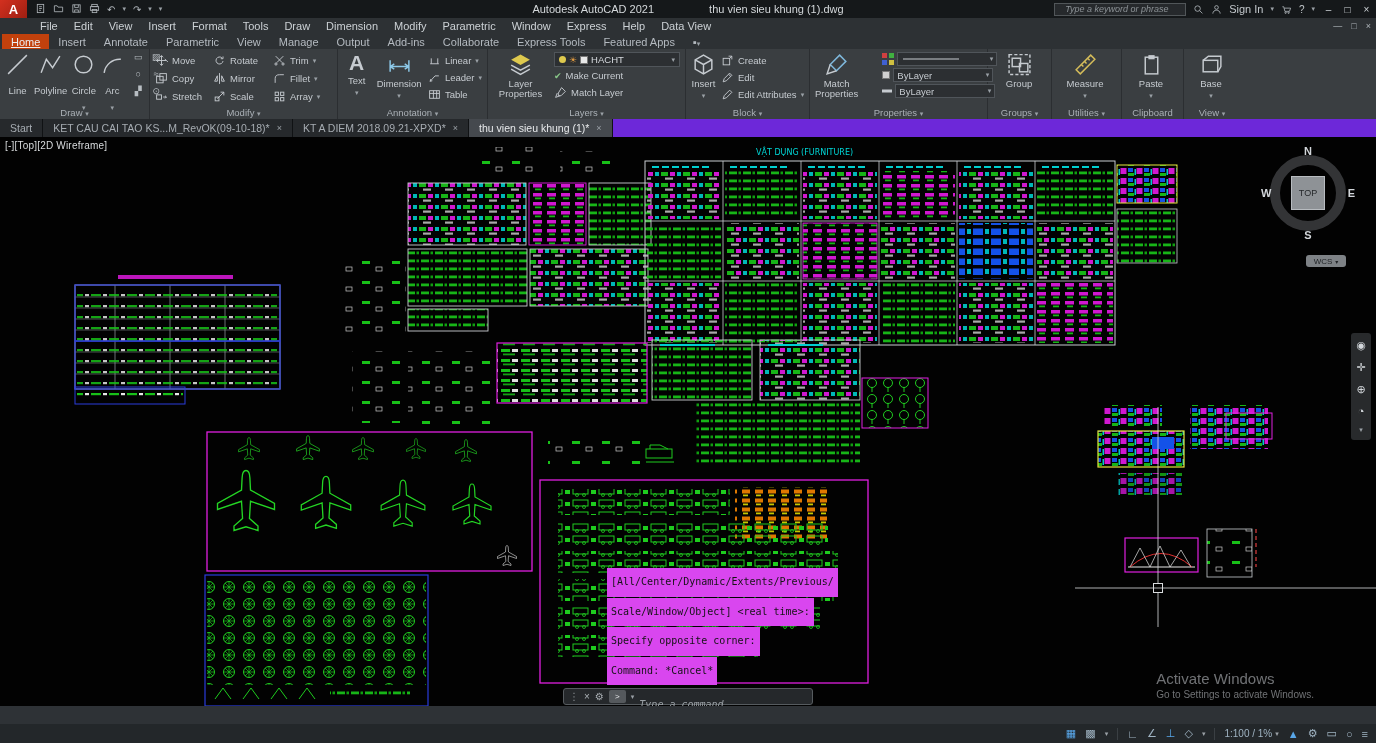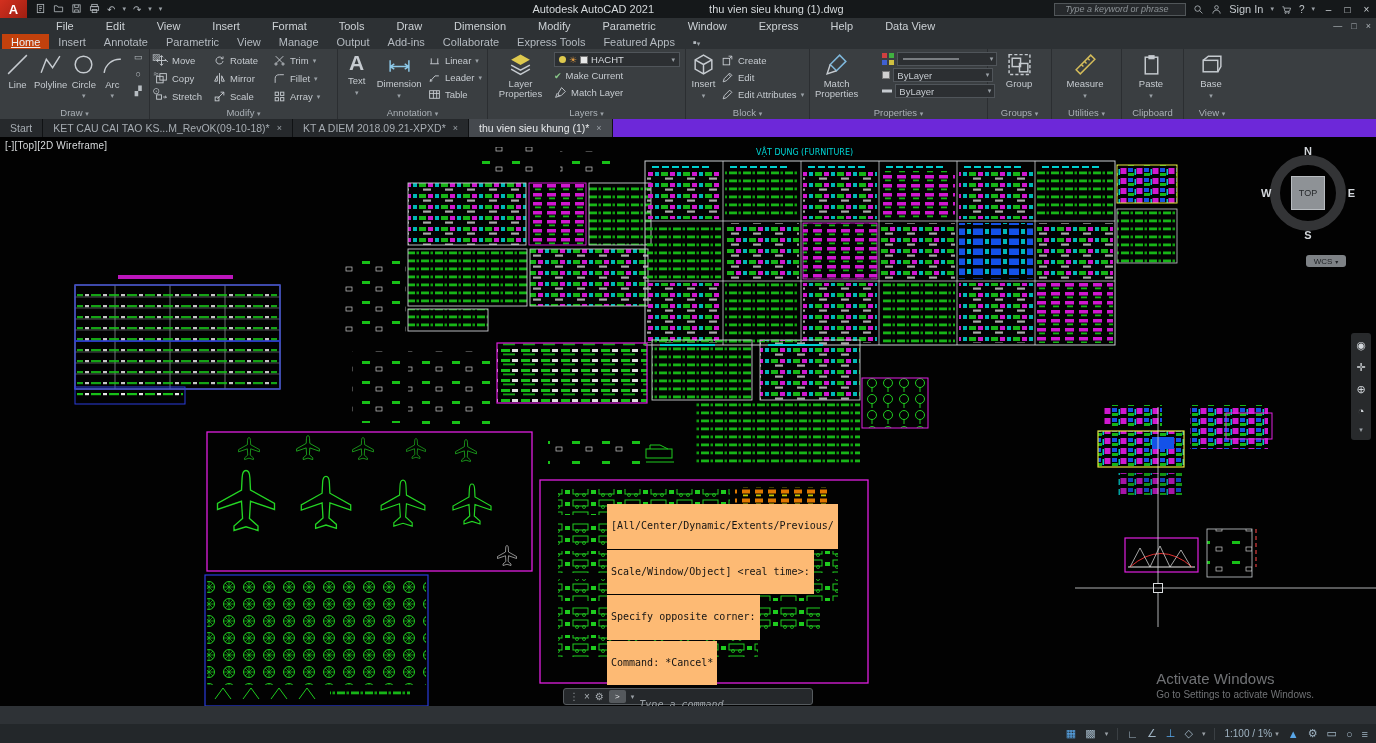--- a/index.html
+++ b/index.html
@@ -17,39 +17,39 @@
   .searchbox { width:132px; height:13px; background:#26292c; border:1px solid #515659; color:#c2c7cb; font-size:9px; font-style:italic; padding:0 3px 0 10px; font-family:"Liberation Sans",sans-serif; outline:none; }
   .searchbox::placeholder { color:#8d9397; font-style:italic; }
   .tbicon svg { width:11px; height:11px; display:block; }
   .tbicon svg path, .tbicon svg circle { stroke:#b0b6bb; fill:none; stroke-width:1.8; }
   .winctl { display:flex; margin-left:4px; }
   .winctl span { width:19px; text-align:center; font-size:10px; color:#cfd4d8; }
   .cv2 { font-size:7px; color:#9aa0a6; }
 
   
   .menubar { position:absolute; top:18px; left:0; width:100%; height:15px; background:#2d3134; display:flex; align-items:center; font-size:11px; color:#ccd1d5; padding-left:32px; z-index:29; }
-  .mi { padding:0 8px;margin-left:16px; }
+  .mi { padding:0 8px; }
   .docctl { position:absolute; right:5px; display:flex; gap:9px; color:#aeb4b9; font-size:9px; }
 
   
   .ribbontabs { position:absolute; top:33px; left:0; width:100%;height:16px; background:#2d3134; display:flex; align-items:flex-end; font-size:11px; color:#b4bac0; padding-left:2px; z-index:28; }
   .rtab { padding:2px 9px 1px; }
   .rtab.active { background:#c2410c; color:#eceef0;text-decoration:underline; }
 
   
   .ribbon { position:absolute; top:49px; left:0; width:100%; height:70px; background:#3a3e41; display:flex; z-index:27; }
   .panel { position:relative; height:70px; border-right:1px solid #2b2e31; padding:3px 5px 14px; flex:0 0 auto; }
   .pcap { position:absolute; bottom:1px; left:0; width:100%; text-align:center; font-size:9.5px; color:#aab0b6; }
   .bigbtn { display:flex; flex-direction:column; align-items:center; width:54px; font-size:9.5px; color:#c6cbd0; text-align:center; line-height:10px; gap:2px; }
   .srow { display:flex; align-items:center; gap:4px; height:17px; font-size:9.5px; color:#c6cbd0; white-space:nowrap; }
   svg.i { width:13px; height:13px; flex:0 0 auto; }
   svg.i path, svg.i rect, svg.i circle { stroke:#c6cbd0; fill:none; stroke-width:1.7; }
   svg.ib { width:25px; height:25px; }
   svg.ib path, svg.ib rect, svg.ib circle { stroke:#c6cbd0; fill:none; stroke-width:1.4; }
-  .toolv { display:flex; flex-direction:column; align-items:center; gap:2px; font-size:9.5px; color:#c6cbd0; width:34px; }
+  .toolv { display:flex; flex-direction:column; align-items:center; gap:8px; font-size:9.5px; color:#c6cbd0; width:34px; }
   .minigrid { display:grid; grid-template-columns:repeat(2,14px); grid-auto-rows:15px; gap:2px 4px; margin-left:3px; color:#b8bec3; font-size:9px; text-align:center; }
   .mod3 { display:grid; grid-template-columns:58px 60px 62px; grid-auto-rows:18px; }
   .ldrop { width:126px; height:15px; background:#2c2f32; border:1px solid #50555a; display:flex; align-items:center; gap:3px; padding:0 4px; font-size:9.5px; color:#d6dade; }
   .pdrop { width:100px; height:14px; background:#2c2f32; border:1px solid #50555a; display:flex; align-items:center; gap:4px; padding:0 3px; font-size:9.5px; color:#c6cbd0; }
   .dot { width:7px; height:7px; border-radius:50%; background:#dec94e; display:inline-block; }
   .chip { width:8px; height:8px; background:#e8e8e8; border:1px solid #777; display:inline-block; }
 
   
   .filetabs { position:absolute; top:119px; left:0; width:100%; height:18px; background:#6d28d9; display:flex; font-size:10.5px; color:#a6acb2; z-index:26; }
   .ftab { display:flex; align-items:center; gap:7px; padding:0 10px; border-right:1px solid #101214; background:#26292c; }
@@ -66,21 +66,21 @@
   .vc-ring { position:absolute; left:8px; top:8px; width:76px; height:76px; border-radius:50%; border:10px solid rgba(110,114,118,.45); }
   .vc-n { position:absolute; top:-2px; left:50%; transform:translateX(-50%); font-size:11px; font-weight:bold; }
   .vc-s { position:absolute; bottom:-2px; left:50%; transform:translateX(-50%); font-size:11px; font-weight:bold; }
   .vc-w { position:absolute; left:-1px; top:50%; transform:translateY(-50%); font-size:11px; font-weight:bold; }
   .vc-e { position:absolute; right:-1px; top:50%; transform:translateY(-50%); font-size:11px; font-weight:bold; }
   .vc-top { position:absolute; left:50%; top:50%; transform:translate(-50%,-50%); width:34px; height:34px; background:#8e9296; border:1px solid #b8bcc0; color:#25282b; font-size:9px; display:flex; align-items:center; justify-content:center; }
   .wcs { position:absolute; top:118px; right:30px; width:40px; height:12px; background:#7e8286; border-radius:3px; color:#202326; font-size:8px; display:flex; align-items:center; justify-content:center; gap:3px; }
   .navbar { position:absolute; top:196px; right:5px; width:20px; background:rgba(78,82,86,.5); border-radius:3px; display:flex; flex-direction:column; align-items:center; gap:9px; padding:6px 0; color:#d2d6da; font-size:11px; }
 
   .cmd-history { position:absolute; left:607px; bottom:21px; display:flex; flex-direction:column; align-items:flex-start; gap:1px; font-family:"DejaVu Sans Mono",monospace; font-size:10px; }
-  .cmdline { background:#fdba74; color:#141414; padding:16px 4px; line-height:12.5px; white-space:pre; }
+  .cmdline { background:#d946ef; color:#141414; padding:8px 4px; line-height:12.5px; white-space:pre; }
   .cmdbar { position:absolute; left:563px; bottom:1px; width:250px; height:17px; background:rgba(40,43,46,.93); border:1px solid #565b5f; border-radius:3px; display:flex; align-items:center; gap:5px; padding:0 5px; font-size:10px; color:#aab0b5; }
   .cmdicon { width:17px; height:13px; background:#55595d; border-radius:2px; color:#e8eaec; font-size:8px; display:flex; align-items:center; justify-content:center; }
   .cmdinput { flex:1; background:transparent; border:none; outline:none; color:#b9bfc4; font-family:"DejaVu Sans Mono",monospace; font-size:10px; font-style:italic;margin-top:16px; }
   .cmdinput::placeholder { color:#9aa0a5; font-style:italic; }
 
   .activate { position:absolute; right:62px; bottom:6px; color:rgba(185,189,193,.6); }
   .activate .l1 { font-size:15px; }
   .activate .l2 { font-size:10px; margin-top:2px; }
 
   

